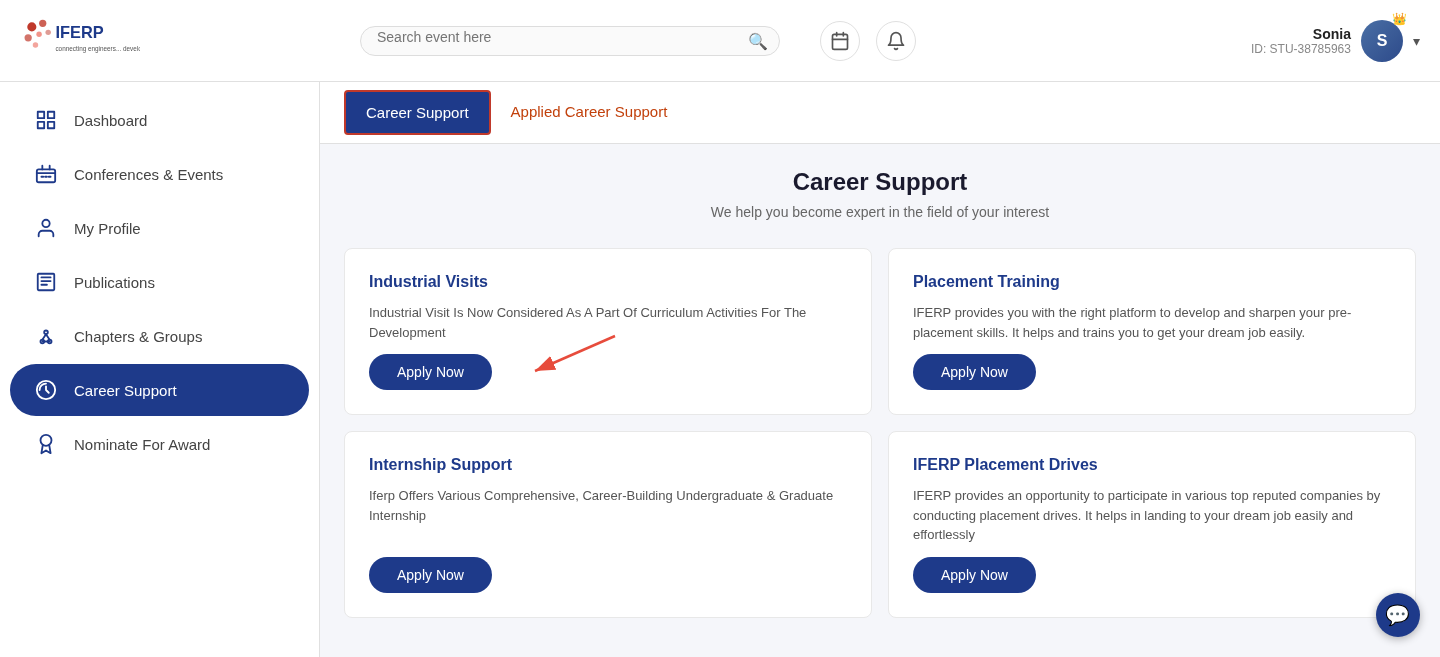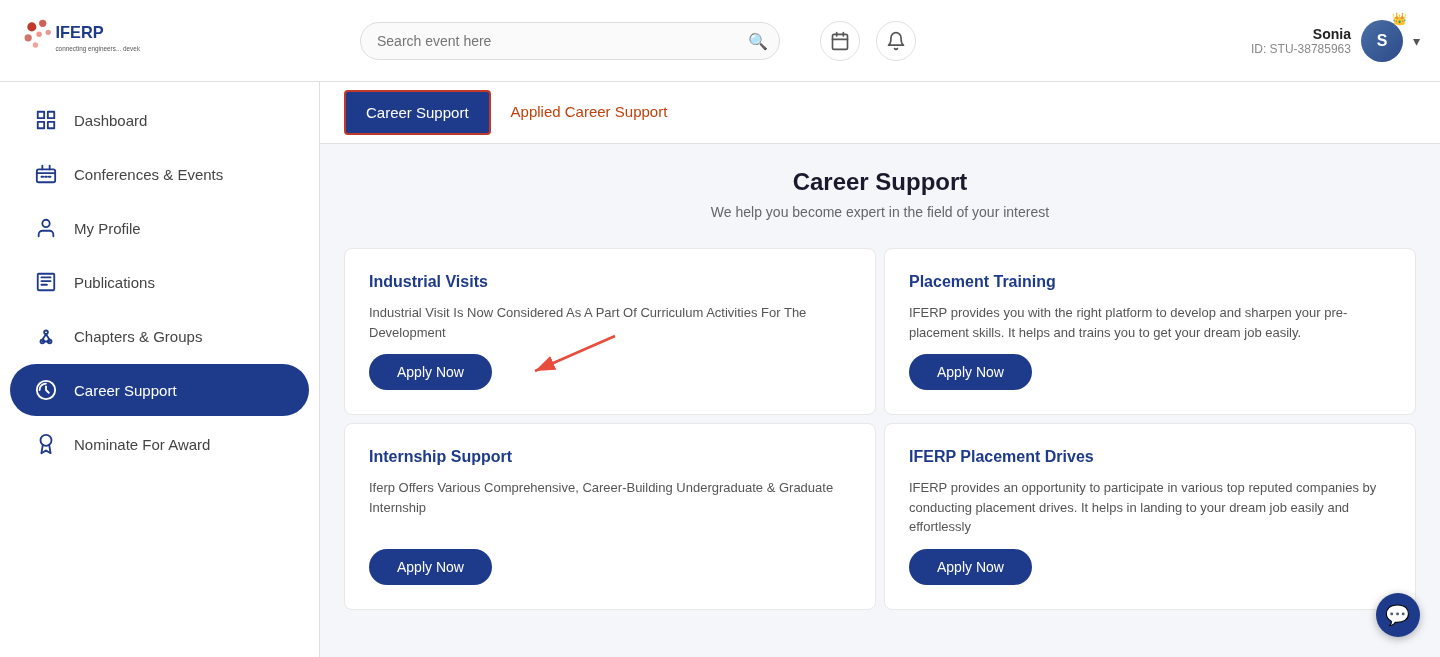--- a/index.html
+++ b/index.html
@@ -27,21 +27,21 @@
       height: 50px;
     }
     .search-bar {
       flex: 1;
       max-width: 420px;
       position: relative;
       margin: 0 20px;
     }
     .search-bar input {
       width: 100%;
-      padding: 10px 40px 10px 16px;
+      padding: 2px 40px 10px 16px;
       border: 1px solid #ddd;
       border-radius: 25px;
       font-size: 14px;
       color: #555;
       outline: none;
       background: #fafafa;
     }
     .search-icon-wrap {
       position: absolute;
       right: 12px;
@@ -215,21 +215,21 @@
     }
     .section-subtitle {
       font-size: 14px;
       color: #666;
     }
 
     
     .cards-grid {
       display: grid;
       grid-template-columns: 1fr 1fr;
-      gap: 8px;
+      gap: 16px;
       border-radius: 28px;
     }
     .card {
       background: #fff;
       border-radius: 8px;
       padding: 24px;
       border: 1px solid #e8e8e8;
       display: flex;
       flex-direction: column;
       gap: 12px;

